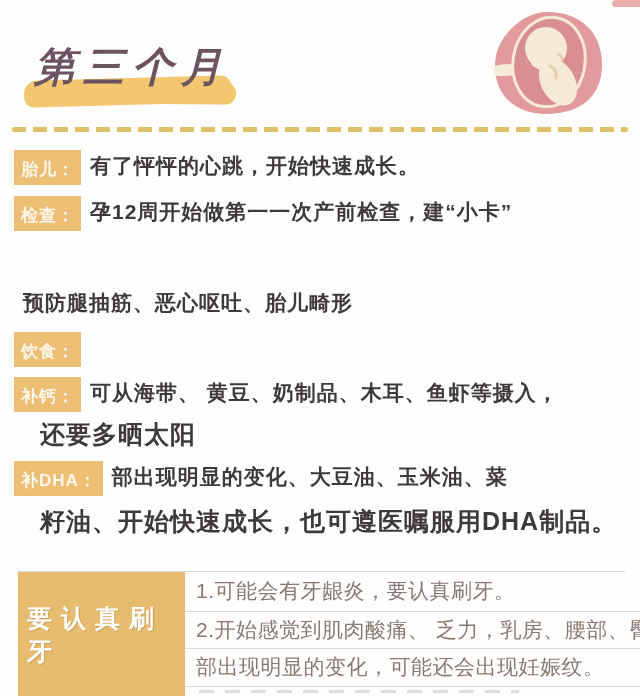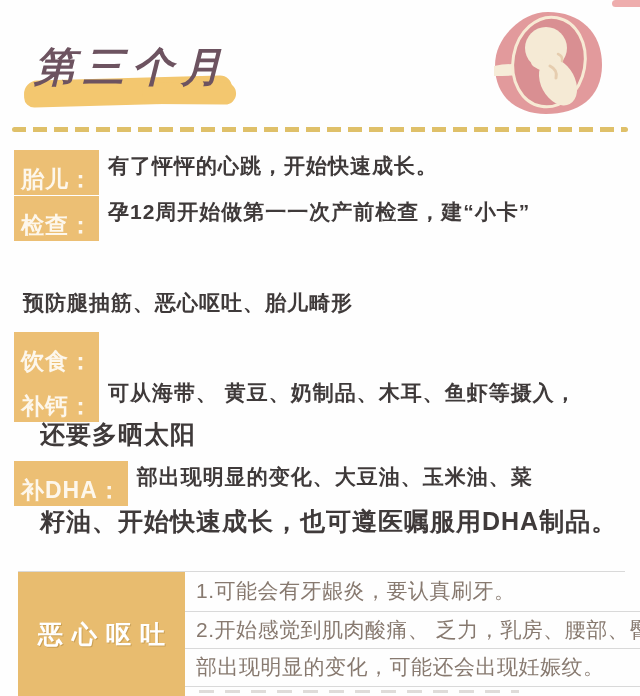--- a/index.html
+++ b/index.html
@@ -19,21 +19,21 @@
 
   
   .fetus{position:absolute;left:492px;top:10px;}
 
   
   .divider{position:absolute;left:12px;top:127px;width:616px;height:5px;border-radius:3px;
     background:repeating-linear-gradient(90deg,#dfc069 0 14px,transparent 14px 21px);}
 
   
   .row{position:absolute;left:14px;display:flex;align-items:flex-start;white-space:nowrap;}
-  .badge{background:#ecbf74;color:#fdf7ec;font-weight:700;font-size:23px;line-height:31px;padding:14px 6px 0 7px;letter-spacing:1px;flex:0 0 auto;}
+  .badge{background:#ecbf74;color:#fdf7ec;font-weight:700;font-size:17px;line-height:31px;padding:4px 6px 0 7px;letter-spacing:1px;flex:0 0 auto;}
   .rowtext{font-size:21px;font-weight:700;color:#3f3a3a;line-height:31px;margin-left:9px;letter-spacing:1px;white-space:pre;}
   .contline{position:absolute;left:14px;font-size:25px;font-weight:700;color:#3f3a3a;line-height:31px;letter-spacing:1px;white-space:nowrap;margin-left:26px;}
 
   
   .ntable{position:absolute;left:18px;top:571px;width:607px;height:125px;display:flex;border-top:1px solid #d9d9d9;}
   .ntable-header{flex:0 0 167px;background:#e8bc6f;display:flex;align-items:center;justify-content:center;}
   .ntable-header span{color:#ffffff;font-weight:700;font-size:25px;letter-spacing:9px;text-shadow:1px 1px 0 rgba(176,136,66,.55);padding-left:9px;}
   .ntable-body{flex:1;display:flex;flex-direction:column;border-right:1px solid #dcdcdc;}
   .ntable-row{display:flex;align-items:center;border-bottom:1px solid #d9d9d9;padding-left:11px;color:#87796f;font-size:21px;letter-spacing:.5px;white-space:nowrap;overflow:hidden;}
   .nrow-1{height:40px;}
@@ -101,21 +101,21 @@
   <div class="contline" style="top:419px">还要多晒太阳</div>
 
   <div class="row" style="top:461px">
     <span class="badge">补DHA：</span>
     <span class="rowtext">部出现明显的变化、大豆油、玉米油、菜</span>
   </div>
   <div class="contline" style="top:506px">籽油、开始快速成长，也可遵医嘱服用DHA制品。</div>
 
   <div class="ntable">
     <div class="ntable-header">
-      <span>恶心呕吐</span>
+      <span>要认真刷牙</span>
     </div>
     <div class="ntable-body">
       <div class="ntable-row nrow-1">1.可能会有牙龈炎，要认真刷牙。</div>
       <div class="ntable-row nrow-2">2.开始感觉到肌肉酸痛、 乏力，乳房、腰部、臀</div>
       <div class="ntable-row nrow-3">部出现明显的变化，可能还会出现妊娠纹。</div>
       <div class="ntable-partial"></div>
     </div>
   </div>
 
 </div>

